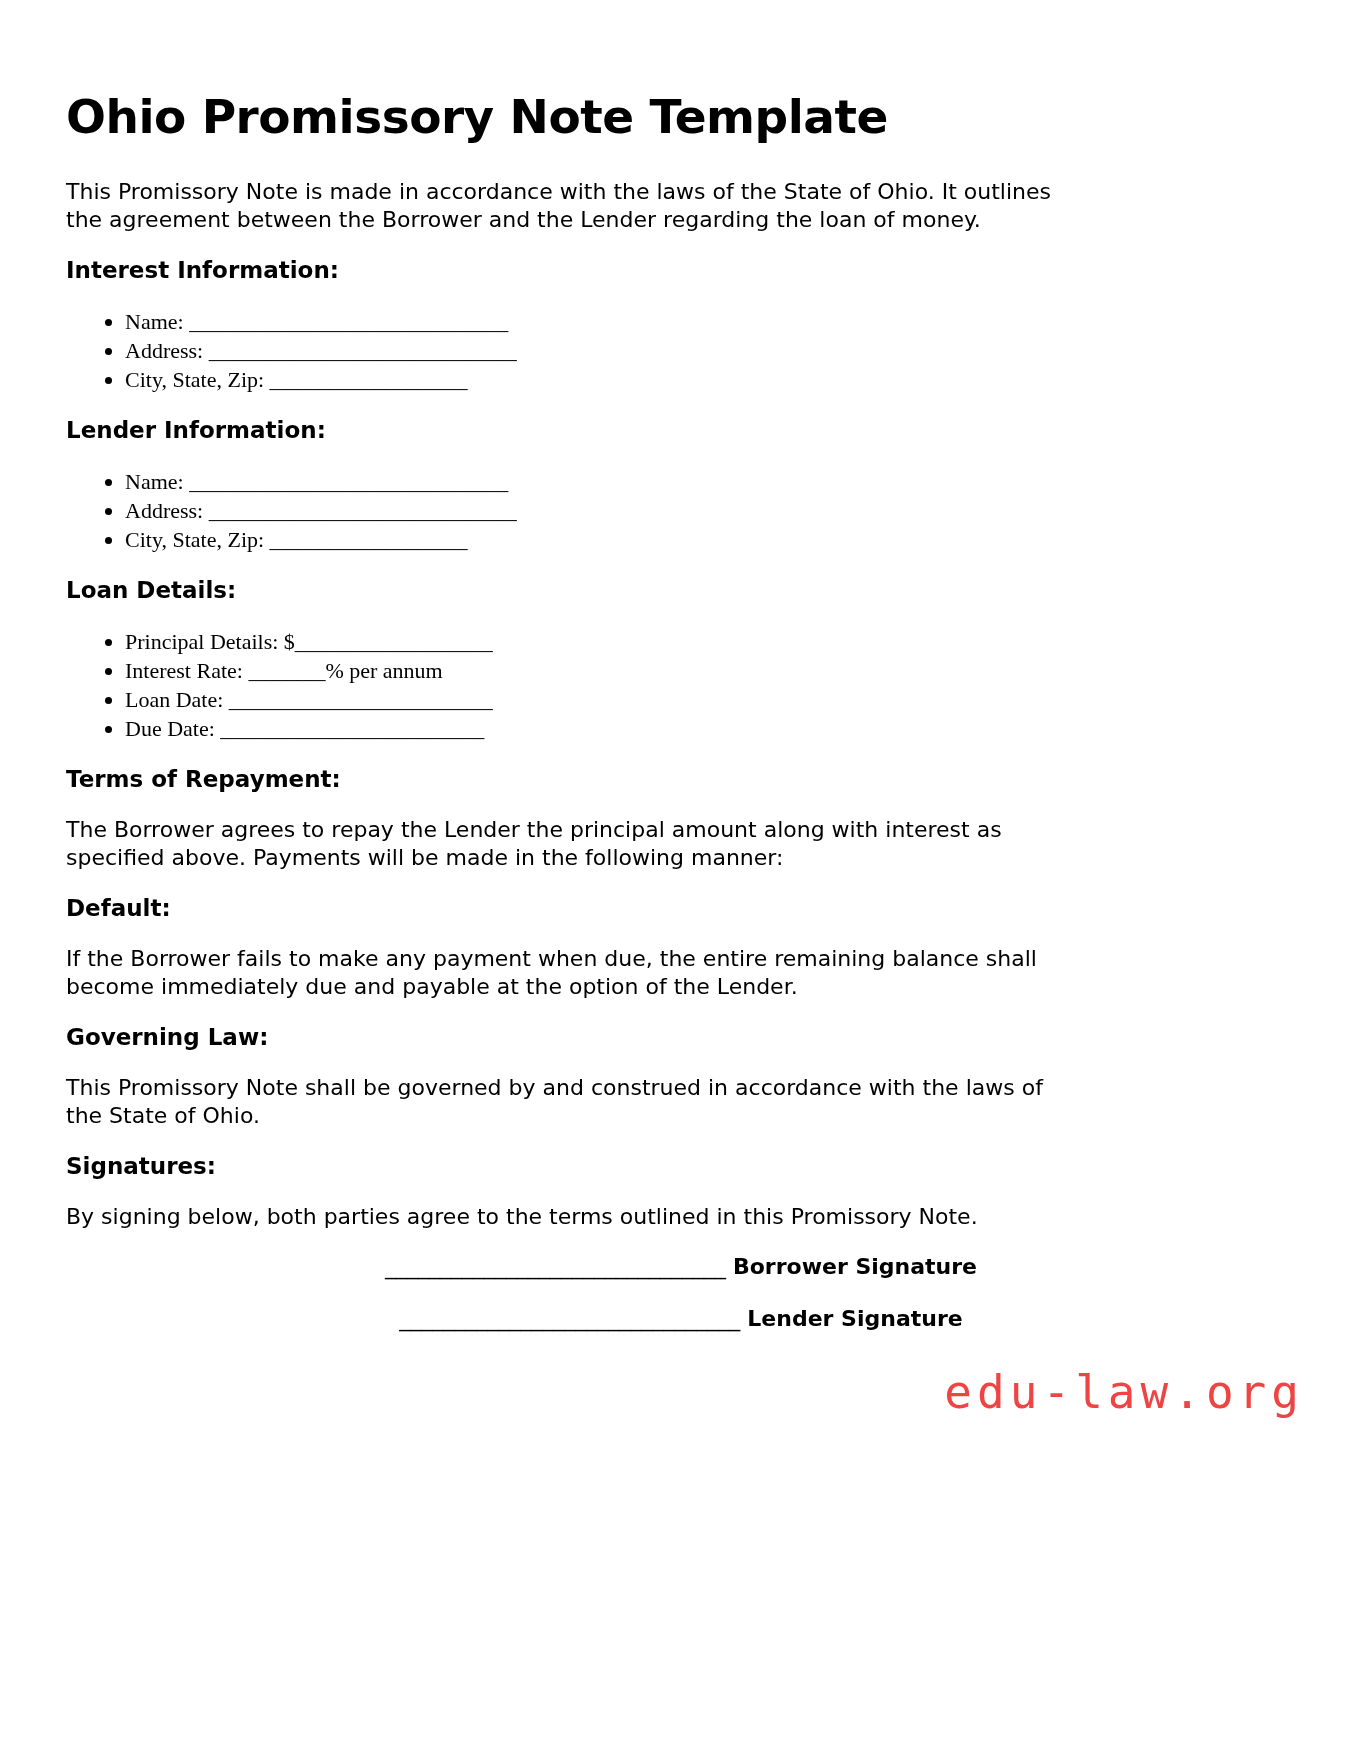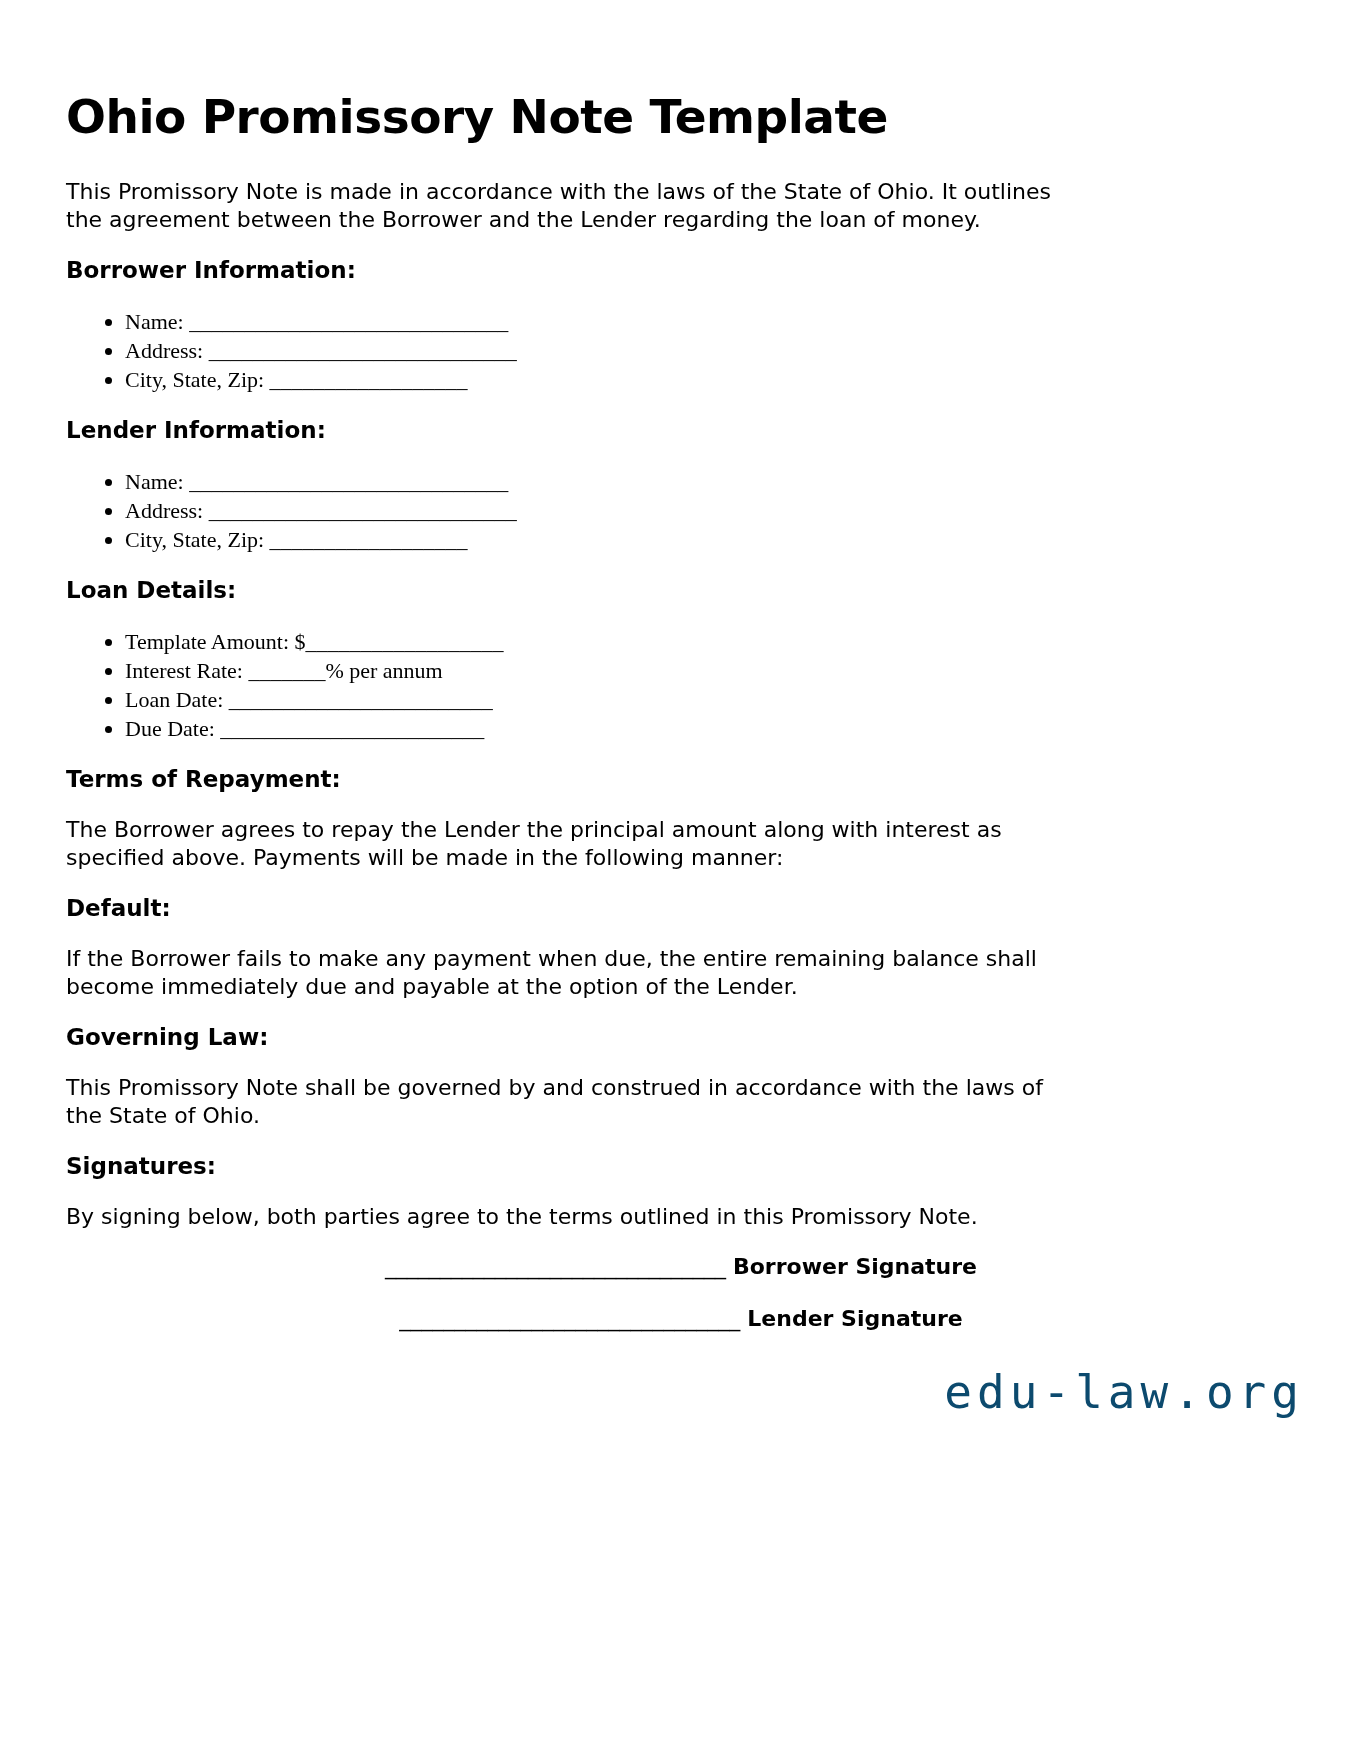--- a/index.html
+++ b/index.html
@@ -42,50 +42,50 @@
   .doc-list li { line-height: 29px; }
   .sig-line { margin: 4px 0 24px 0; white-space: pre; text-align: center; }
   .sig-line b { font-weight: bold; }
   .watermark {
     position: absolute;
     right: 58px;
     bottom: 28px;
     font-family: "DejaVu Sans Mono", "Liberation Mono", monospace;
     font-size: 46px;
     letter-spacing: 5px;
-    color: #0c4a6e;
+    color: #ef4444;
   }
 </style>
 </head>
 <body>
 
 <div class="page">
 
   <h1 class="doc-title">Ohio Promissory Note Template</h1>
 
   <p class="para">This Promissory Note is made in accordance with the laws of the State of Ohio. It outlines
 the agreement between the Borrower and the Lender regarding the loan of money.</p>
 
-  <h3 class="sec-heading">Borrower Information:</h3>
+  <h3 class="sec-heading">Interest Information:</h3>
   <ul class="doc-list">
     <li>Name: _____________________________</li>
     <li>Address: ____________________________</li>
     <li>City, State, Zip: __________________</li>
   </ul>
 
   <h3 class="sec-heading">Lender Information:</h3>
   <ul class="doc-list">
     <li>Name: _____________________________</li>
     <li>Address: ____________________________</li>
     <li>City, State, Zip: __________________</li>
   </ul>
 
   <h3 class="sec-heading">Loan Details:</h3>
   <ul class="doc-list">
-    <li>Template Amount: $__________________</li>
+    <li>Principal Details: $__________________</li>
     <li>Interest Rate: _______% per annum</li>
     <li>Loan Date: ________________________</li>
     <li>Due Date: ________________________</li>
   </ul>
 
   <h3 class="sec-heading">Terms of Repayment:</h3>
   <p class="para">The Borrower agrees to repay the Lender the principal amount along with interest as
 specified above. Payments will be made in the following manner:</p>
 
   <h3 class="sec-heading">Default:</h3>

